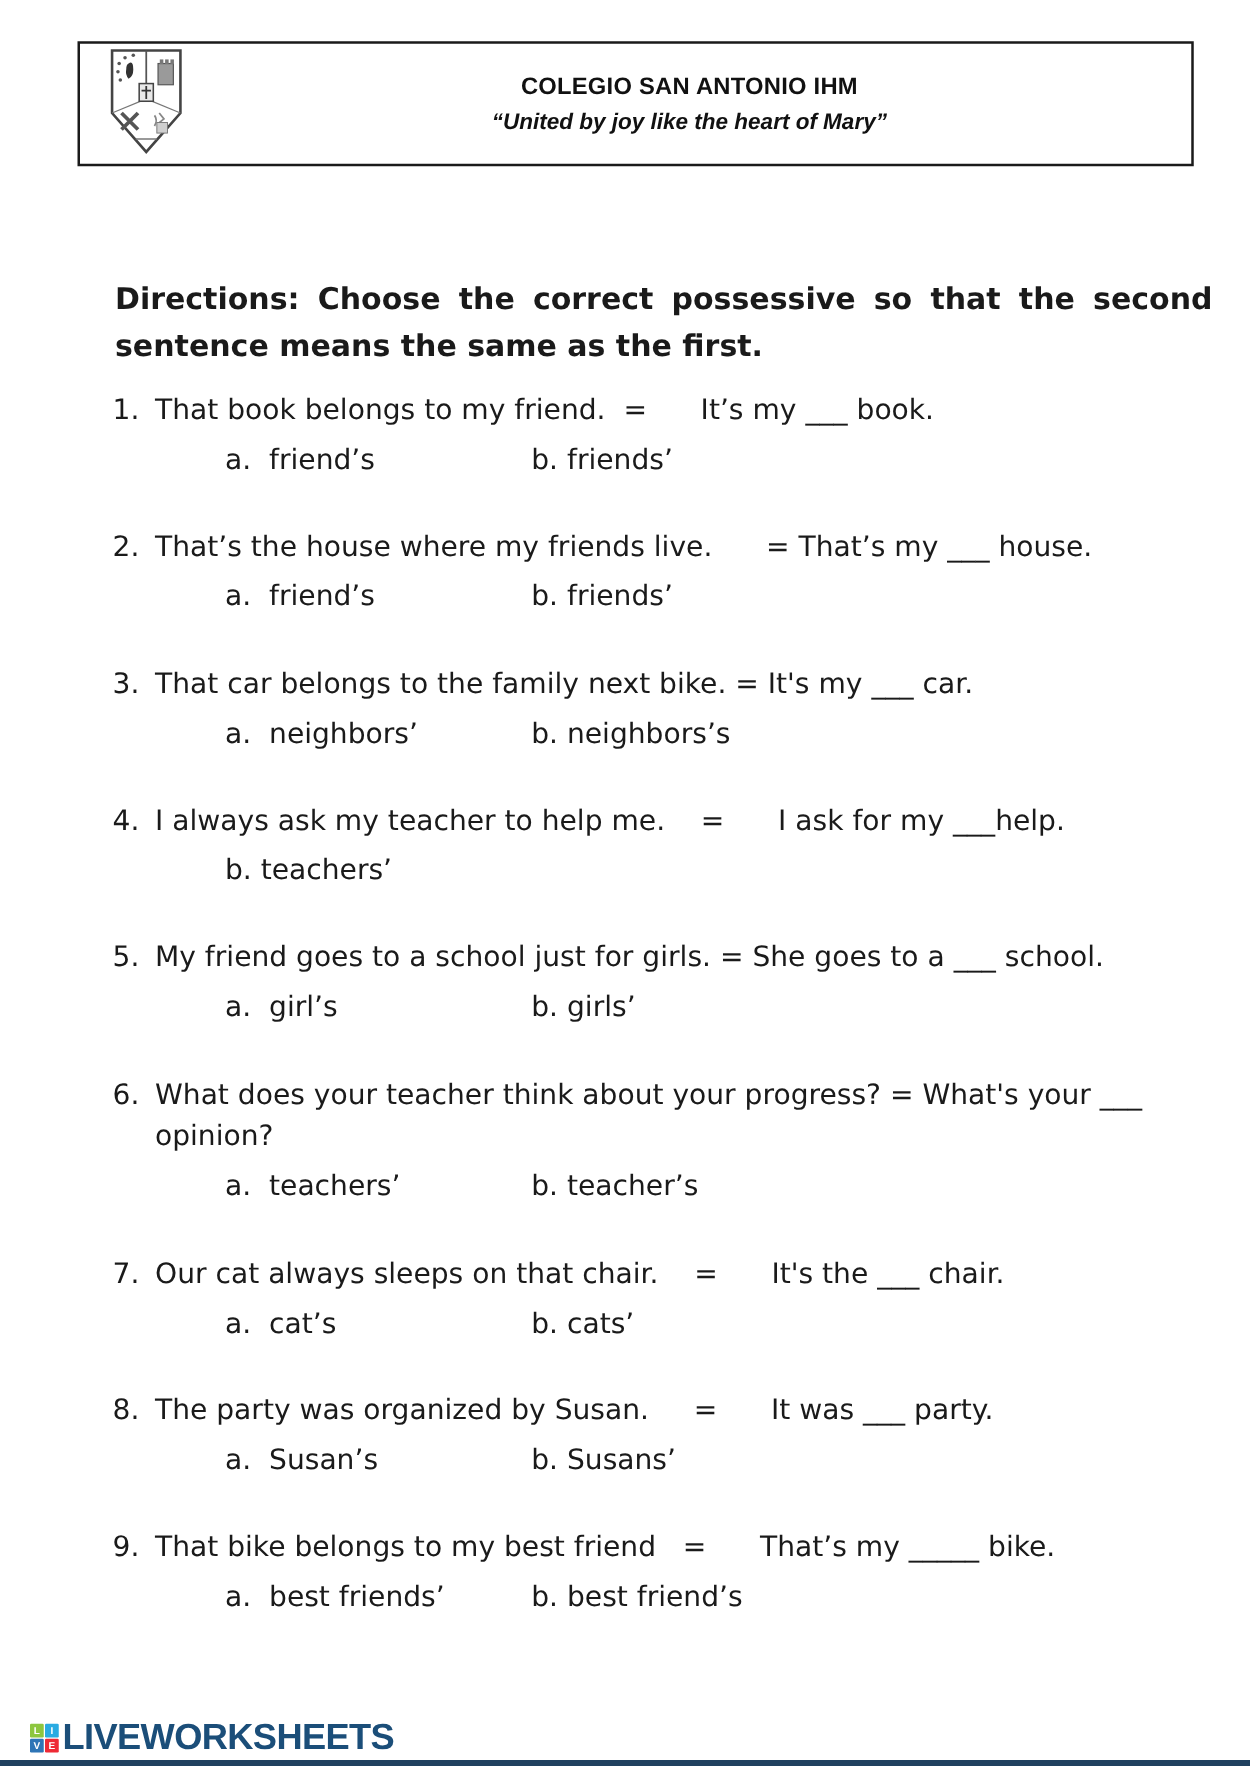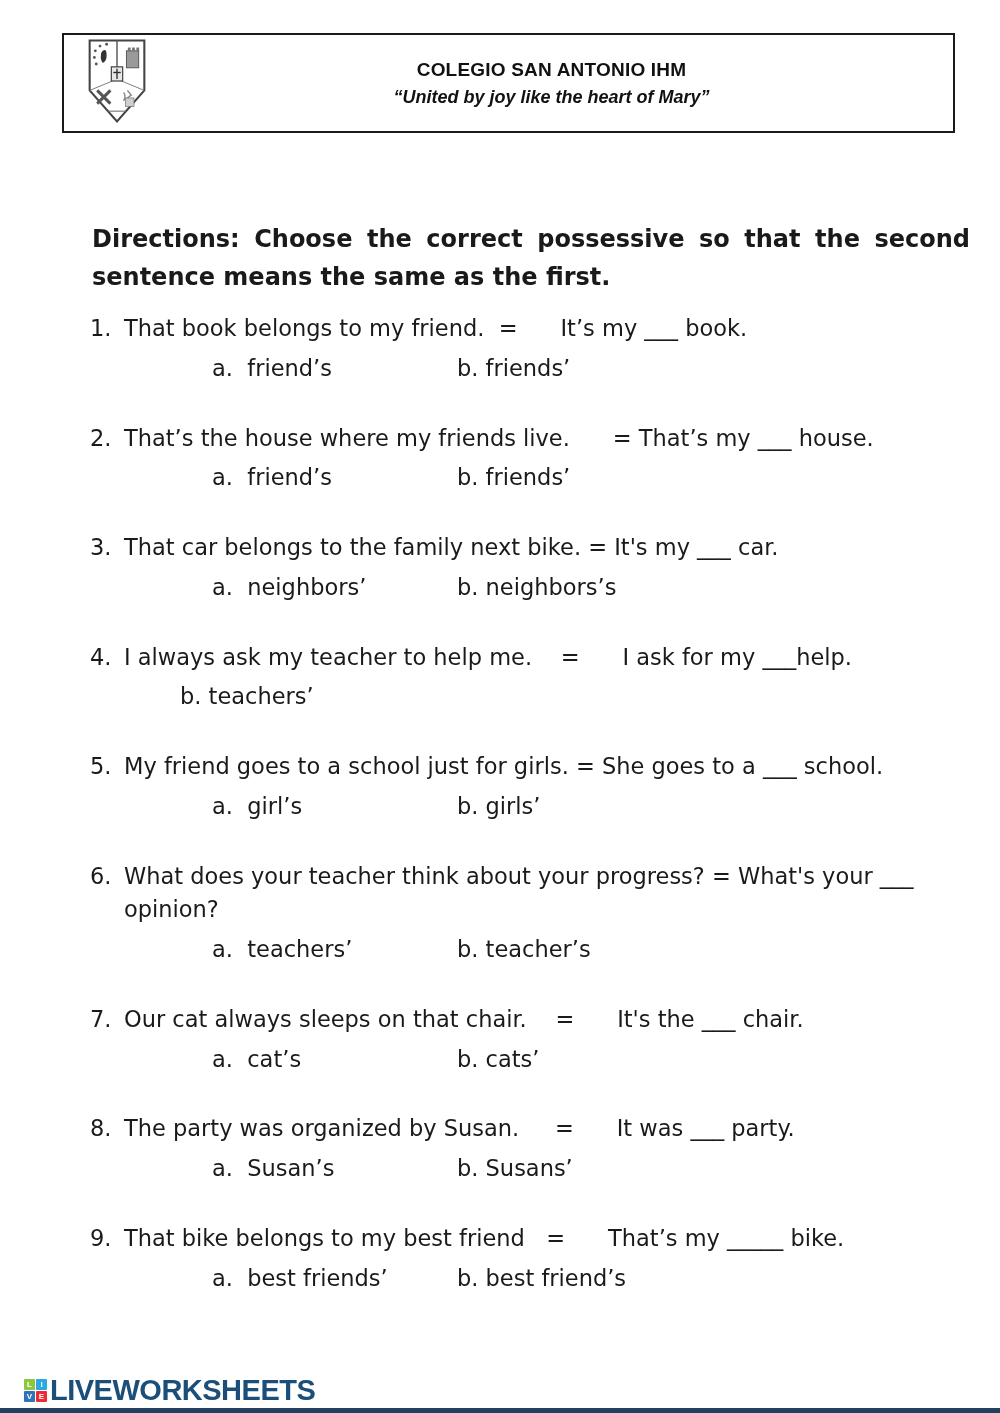--- a/index.html
+++ b/index.html
@@ -82,21 +82,21 @@
     flex: 1;
     white-space: pre-wrap;
   }
   .opt-row {
     display: flex;
     margin-left: 118px;
     margin-top: 6px;
     font-size: 22.5px;
     line-height: 1.5;
   }
-  .opt-a { flex: 0 0 245px; white-space: pre-wrap; margin-left: 32px; }
+  .opt-a { flex: 0 0 245px; white-space: pre-wrap; }
   .opt-b { white-space: pre-wrap; }
   
   .footer-logo {
     position: absolute;
     left: 24px; top: 1374px;
     display: flex;
     align-items: center;
   }
   .tiles {
     display: grid;

